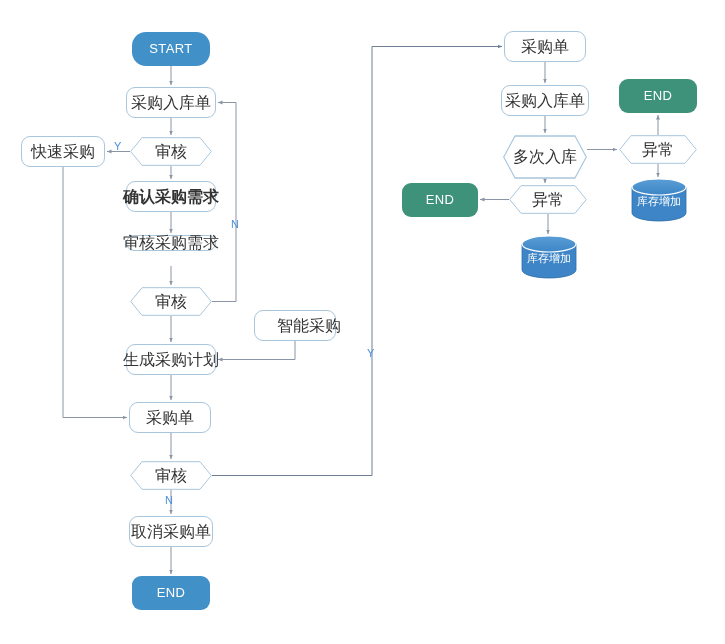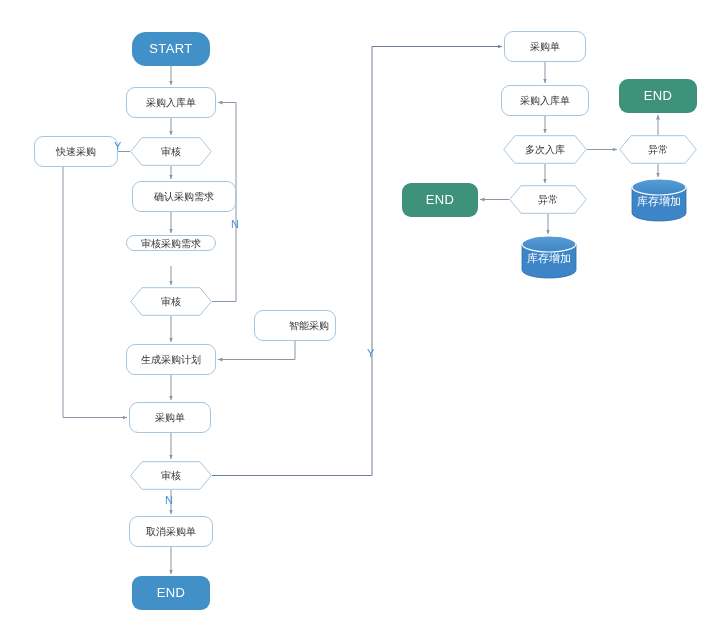--- a/index.html
+++ b/index.html
@@ -24,21 +24,21 @@
     width: 725px;
     height: 644px;
   }
   .node {
     position: absolute;
     box-sizing: border-box;
     display: flex;
     align-items: center;
     justify-content: center;
     text-align: center;
-    font-size: 10px;
+    font-size: 16px;
     line-height: 1.1;
     color: #333333;
     z-index: 3;
     white-space: nowrap;
   }
   
   .node.rounded {
     border: 1px solid #a8c6dd;
     border-radius: 9px;
     background: #ffffff;
@@ -172,25 +172,25 @@
     <span>采购入库单</span>
   </div>
 
   <div class="node hexagon" style="left:130px; top:137px; width:82px; height:29px;">
     <svg class="hexshape" viewBox="0 0 82 29" preserveAspectRatio="none">
       <polygon points="12,0.7 70,0.7 81.3,14.5 70,28.3 12,28.3 0.7,14.5" fill="#ffffff" stroke="#a8c6dd" stroke-width="1"></polygon>
     </svg>
     <span class="hexlabel">审核</span>
   </div>
 
-  <div class="node rounded" style="left:34px; top:136px; width:84px; height:31px;">
+  <div class="node rounded" style="left:21px; top:136px; width:84px; height:31px;">
     <span>快速采购</span>
   </div>
 
-  <div class="node rounded" style="left:132px; top:181px; width:104px; height:31px;">
+  <div class="node rounded" style="left:126px; top:181px; width:90px; height:31px;font-weight:bold;">
     <span>确认采购需求</span>
   </div>
 
   <div class="node rounded" style="left:126px; top:235px; width:90px; height:16px;">
     <span>审核采购需求</span>
   </div>
 
   <div class="node hexagon" style="left:130px; top:287px; width:82px; height:29px;">
     <svg class="hexshape" viewBox="0 0 82 29" preserveAspectRatio="none">
       <polygon points="12,0.7 70,0.7 81.3,14.5 70,28.3 12,28.3 0.7,14.5" fill="#ffffff" stroke="#a8c6dd" stroke-width="1"></polygon>
@@ -226,21 +226,21 @@
   </div>
 
   <div class="node rounded" style="left:504px; top:31px; width:82px; height:31px;">
     <span>采购单</span>
   </div>
 
   <div class="node rounded" style="left:501px; top:85px; width:88px; height:31px;">
     <span>采购入库单</span>
   </div>
 
-  <div class="node hexagon" style="left:503px; top:135px; width:84px; height:29px;">
+  <div class="node hexagon" style="left:503px; top:135px; width:84px; height:44px;">
     <svg class="hexshape" viewBox="0 0 84 29" preserveAspectRatio="none">
       <polygon points="12,0.7 72,0.7 83.3,14.5 72,28.3 12,28.3 0.7,14.5" fill="#ffffff" stroke="#a8c6dd" stroke-width="1"></polygon>
     </svg>
     <span class="hexlabel">多次入库</span>
   </div>
 
   <div class="node hexagon" style="left:619px; top:135px; width:78px; height:29px;">
     <svg class="hexshape" viewBox="0 0 78 29" preserveAspectRatio="none">
       <polygon points="12,0.7 66,0.7 77.3,14.5 66,28.3 12,28.3 0.7,14.5" fill="#ffffff" stroke="#a8c6dd" stroke-width="1"></polygon>
     </svg>

